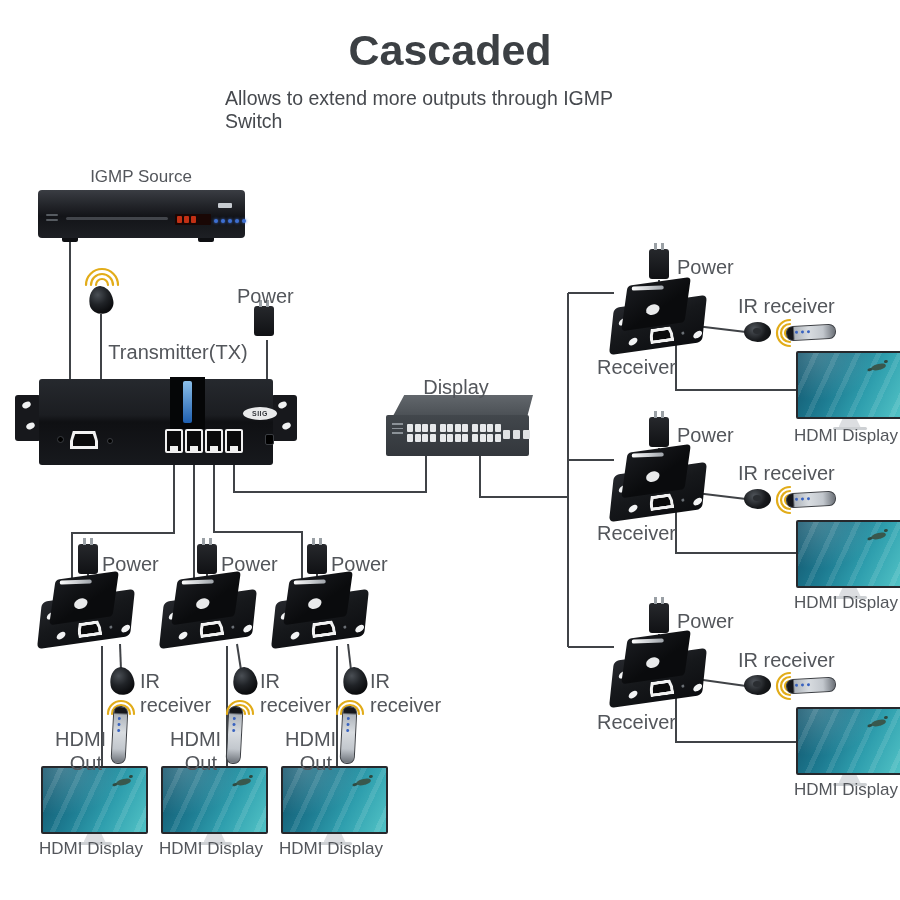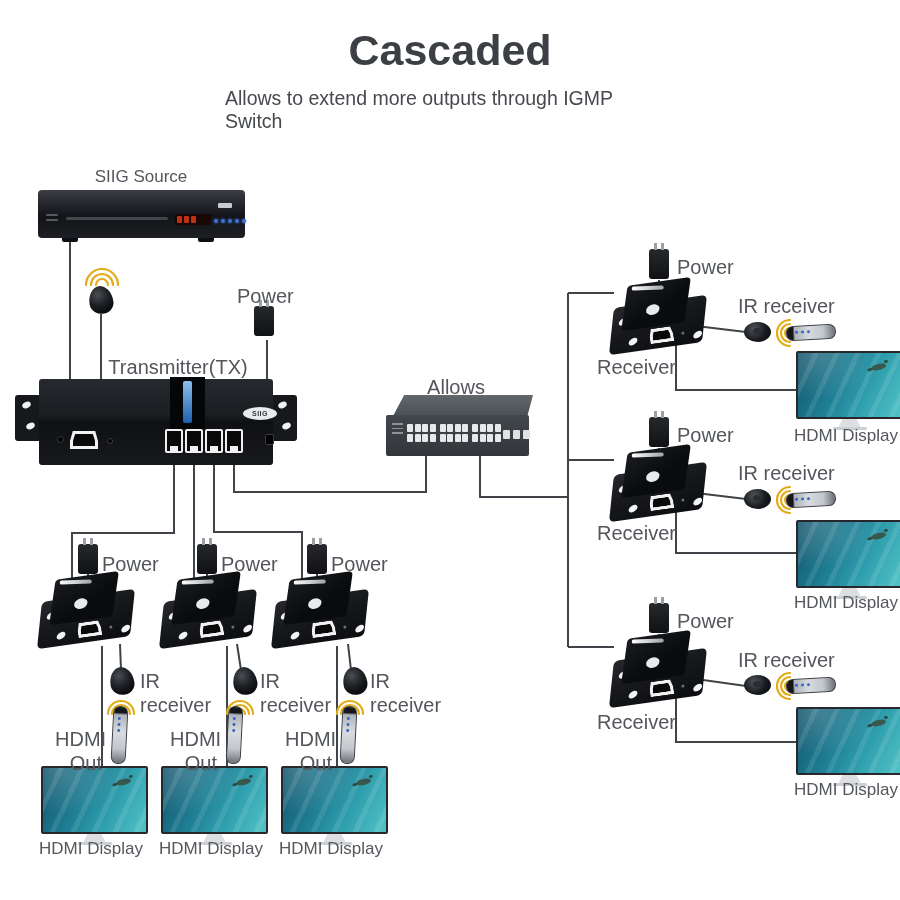--- a/index.html
+++ b/index.html
@@ -151,21 +151,21 @@
       <path d="M345,714 A5,5 0 0 1 355,714 M341,714 A9,9 0 0 1 359,714 M337,714 A13,13 0 0 1 363,714"></path>
       <path d="M790,328 A5,5 0 0 0 790,338 M790,324 A9,9 0 0 0 790,342 M790,320 A13,13 0 0 0 790,346"></path>
       <path d="M790,495 A5,5 0 0 0 790,505 M790,491 A9,9 0 0 0 790,509 M790,487 A13,13 0 0 0 790,513"></path>
       <path d="M790,681 A5,5 0 0 0 790,691 M790,677 A9,9 0 0 0 790,695 M790,673 A13,13 0 0 0 790,699"></path>
     </g>
   </svg>
 
   <div id="title">Cascaded</div>
   <div id="subtitle">Allows to extend more outputs through IGMP Switch</div>
 
-  <div class="lbl ctr" style="left:141px;top:167px;font-size:17px;">SIIG Source</div>
+  <div class="lbl ctr" style="left:141px;top:167px;font-size:17px;">IGMP Source</div>
   <div class="dev dvd" style="left:38px;top:190px;">
     <div class="abs dvd-slot" style="top:24px;"></div>
     <div class="abs dvd-slot" style="top:29px;"></div>
     <div class="abs dvd-tray"></div>
     <div class="abs dvd-disp">
         <i></i>
         <i></i>
         <i></i>
       </div>
     <div class="abs dvd-usb"></div>
@@ -178,21 +178,21 @@
     <div class="abs dvd-foot" style="left:160px;"></div>
   </div>
 
   <div class="dev domeb" style="left:89px;top:286px;"></div>
   <div class="lbl" style="left:237px;top:285px;">Power</div>
   <div class="dev pw" style="left:254px;top:306px;">
       <i class="p1"></i>
       <i class="p2"></i>
     </div>
 
-  <div class="lbl ctr" style="left:178px;top:356px;text-align:right;">Transmitter(TX)</div>
+  <div class="lbl ctr" style="left:178px;top:341px;text-align:right;">Transmitter(TX)</div>
   <div class="dev tx" style="left:15px;top:377px;">
     <div class="abs tx-ear" style="left:0;">
       <div class="abs tx-hole" style="left:7px;top:7px;"></div>
       <div class="abs tx-hole" style="left:11px;top:28px;"></div>
     </div>
     <div class="abs tx-ear" style="left:256px;">
       <div class="abs tx-hole" style="left:7px;top:7px;"></div>
       <div class="abs tx-hole" style="left:11px;top:28px;"></div>
     </div>
     <div class="abs tx-body">
@@ -218,21 +218,21 @@
         </div>
       <div class="abs rj45" style="left:186px;top:50px;">
           <b></b>
           <u></u>
         </div>
       <div class="abs siig" style="left:204px;top:28px;width:34px;height:13px;">SIIG</div>
       <div class="abs dotport" style="left:226px;top:55px;width:7px;height:9px;border-radius:2px;"></div>
     </div>
   </div>
 
-  <div class="lbl ctr" style="left:456px;top:376px;">Allows</div>
+  <div class="lbl ctr" style="left:456px;top:376px;">Display</div>
   <div class="dev sw" style="left:385px;top:393px;">
     <div class="abs sw-top"></div>
     <div class="abs sw-front">
       <div class="abs sw-txt" style="left:6px;top:5px;">
           <i></i>
           <i></i>
           <i></i>
         </div>
       <div class="abs sw-ports">
         <div class="sw-g">

